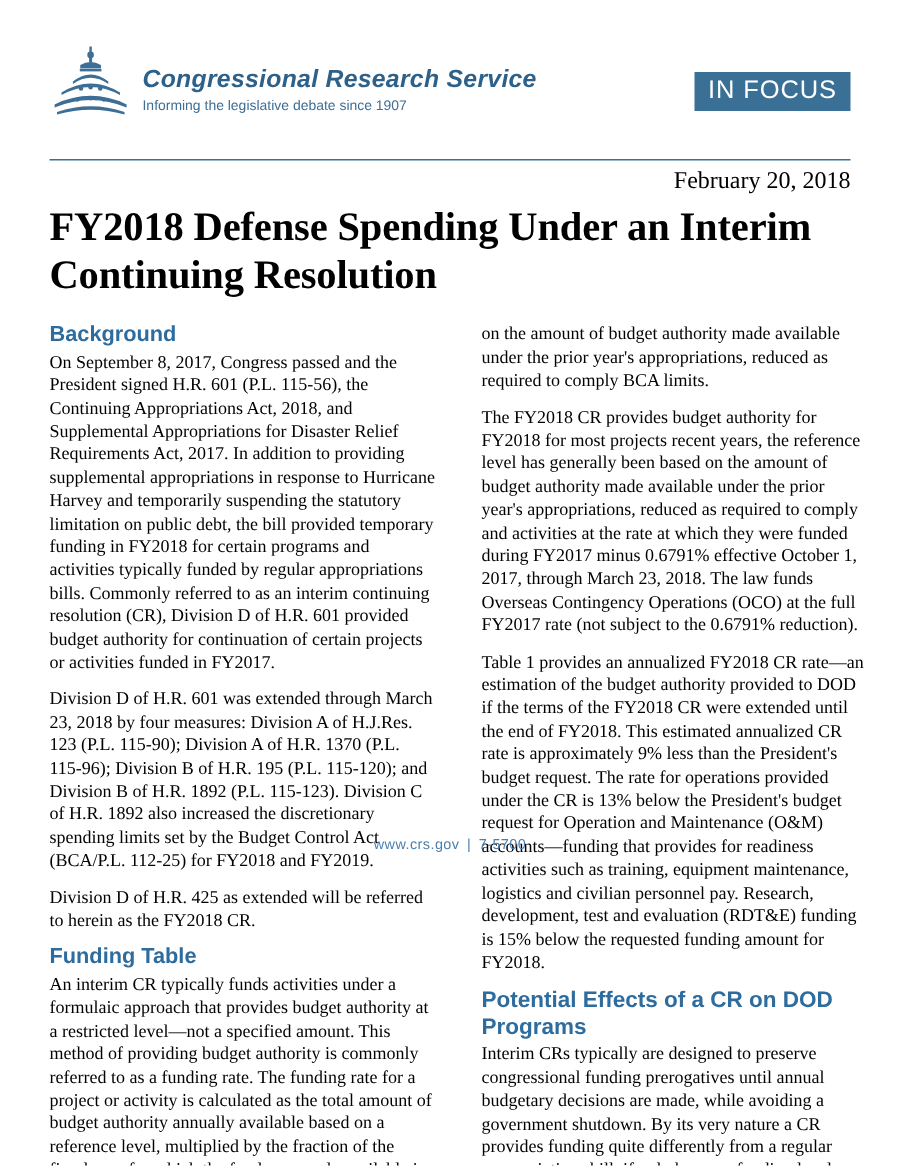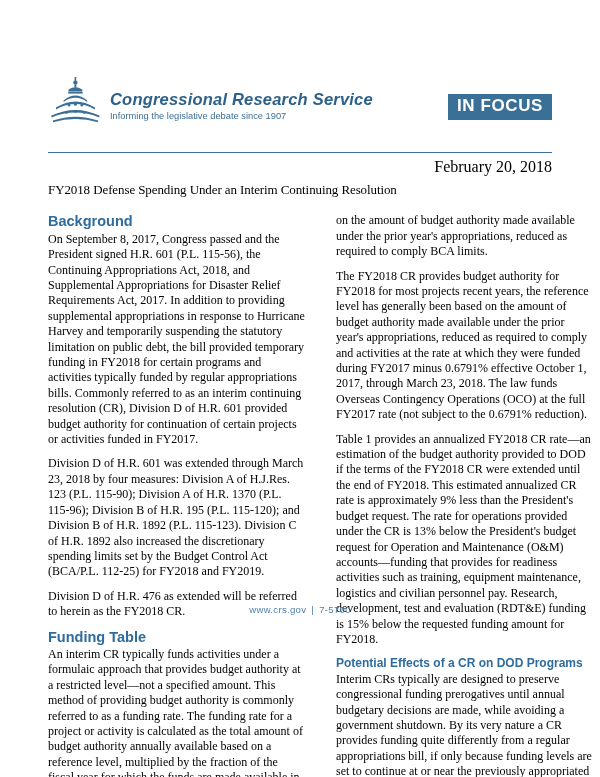--- a/index.html
+++ b/index.html
@@ -13,22 +13,21 @@
     font-family: "Liberation Serif", "DejaVu Serif", serif;
     color: #000000;
     position: relative;
     overflow: hidden;
   }
   .page {
     position: relative;
     width: 600px;
     height: 587px;
     box-sizing: border-box;
-    padding: 0 48px;
-    margin-top: 46px;
+    padding: 0 33px;
   }
 
   
   .masthead {
     position: relative;
     height: 62px;
     padding-top: 30px;
   }
   .brand {
     position: absolute;
@@ -64,43 +63,43 @@
     margin-top: 2px;
     white-space: nowrap;
   }
   .infocus-badge {
     position: absolute;
     right: 0;
     top: 48px;
     background: #3a6f96;
     color: #ffffff;
     font-family: "Liberation Sans", "DejaVu Sans", sans-serif;
-    font-weight: bold;
+    font-weight: normal;
     font-size: 17px;
     letter-spacing: 0.6px;
     padding: 3px 9px 4px 9px;
     line-height: 1.1;
     text-align: center;
   }
   .rule-top {
     border-top: 1.4px solid #3a6f96;
     margin-top: 14px;
   }
 
   
   .date-line {
     text-align: right;
     font-size: 16px;
     margin-top: 4px;
     line-height: 1.2;
   }
   .doc-title {
     font-family: "Liberation Serif", "DejaVu Serif", serif;
-    font-weight: normal;
-    font-size: 13px;
+    font-weight: bold;
+    font-size: 27px;
     line-height: 1.17;
     margin: 6px 0 0 0;
     letter-spacing: -0.1px;
   }
 
   
   .columns {
     display: flex;
     gap: 30px;
     margin-top: 16px;
@@ -114,21 +113,21 @@
     color: #2e6c9e;
     font-weight: bold;
     font-size: 14.5px;
     margin: 0 0 1px 0;
     line-height: 1.2;
   }
   h3.subsection {
     font-family: "Liberation Sans", "DejaVu Sans", sans-serif;
     color: #2e6c9e;
     font-weight: bold;
-    font-size: 12px;
+    font-size: 15px;
     margin: 9px 0 1px 0;
     line-height: 1.2;
   }
   p.body {
     font-size: 12px;
     line-height: 1.285;
     margin: 0 0 9px 0;
     text-align: left;
   }
   p.body.tight { margin-bottom: 0; }
@@ -199,21 +198,21 @@
 
   <div class="date-line">February 20, 2018</div>
   <h1 class="doc-title">FY2018 Defense Spending Under an Interim Continuing Resolution</h1>
 
   <div class="columns">
 
     <div class="col">
       <h2 class="section">Background</h2>
       <p class="body">On September 8, 2017, Congress passed and the President signed H.R. 601 (P.L. 115-56), the Continuing Appropriations Act, 2018, and Supplemental Appropriations for Disaster Relief Requirements Act, 2017. In addition to providing supplemental appropriations in response to Hurricane Harvey and temporarily suspending the statutory limitation on public debt, the bill provided temporary funding in FY2018 for certain programs and activities typically funded by regular appropriations bills. Commonly referred to as an interim continuing resolution (CR), Division D of H.R. 601 provided budget authority for continuation of certain projects or activities funded in FY2017.</p>
       <p class="body">Division D of H.R. 601 was extended through March 23, 2018 by four measures: Division A of H.J.Res. 123 (P.L. 115-90); Division A of  H.R. 1370 (P.L. 115-96); Division B of H.R. 195 (P.L. 115-120); and Division B of H.R. 1892 (P.L. 115-123). Division C of H.R. 1892 also increased the discretionary spending limits set by the Budget Control Act (BCA/P.L. 112-25) for FY2018 and FY2019.</p>
-      <p class="body">Division D of H.R. 476 as extended will be referred to herein as the FY2018 CR.</p>
+      <p class="body">Division D of H.R. 425 as extended will be referred to herein as the FY2018 CR.</p>
 
       <h2 class="section">Funding Table</h2>
       <p class="body tight">An interim CR typically funds activities under a formulaic approach that provides budget authority at a restricted level—not a specified amount. This method of providing budget authority is commonly referred to as a funding rate. The funding rate for a project or activity is calculated as the total amount of budget authority annually available based on a reference level, multiplied by the fraction of the fiscal year for which the funds are made available in the CR. In recent years, the reference level has generally been based</p>
     </div>
 
     <div class="col">
       <p class="body">on the amount of budget authority made available under the prior year's appropriations, reduced as required to comply BCA limits.</p>
       <p class="body">The FY2018 CR provides budget authority for FY2018 for most projects recent years, the reference level has generally been based on the amount of budget authority made available under the prior year's appropriations, reduced as required to comply and activities at the rate at which they were funded during FY2017 minus 0.6791% effective October 1, 2017, through March 23, 2018. The law funds Overseas Contingency Operations (OCO) at the full FY2017 rate (not subject to the 0.6791% reduction).</p>
       <p class="body">Table 1 provides an annualized FY2018 CR rate—an estimation of the budget authority provided to DOD if the terms of the FY2018 CR were extended until the end of FY2018. This estimated annualized CR rate is approximately 9% less than the President's budget request. The rate for operations provided under the CR is 13% below the President's budget request for Operation and Maintenance (O&amp;M) accounts—funding that provides for readiness activities such as training, equipment maintenance, logistics and civilian personnel pay. Research, development, test and evaluation (RDT&amp;E) funding is 15% below the requested funding amount for FY2018.</p>
 

